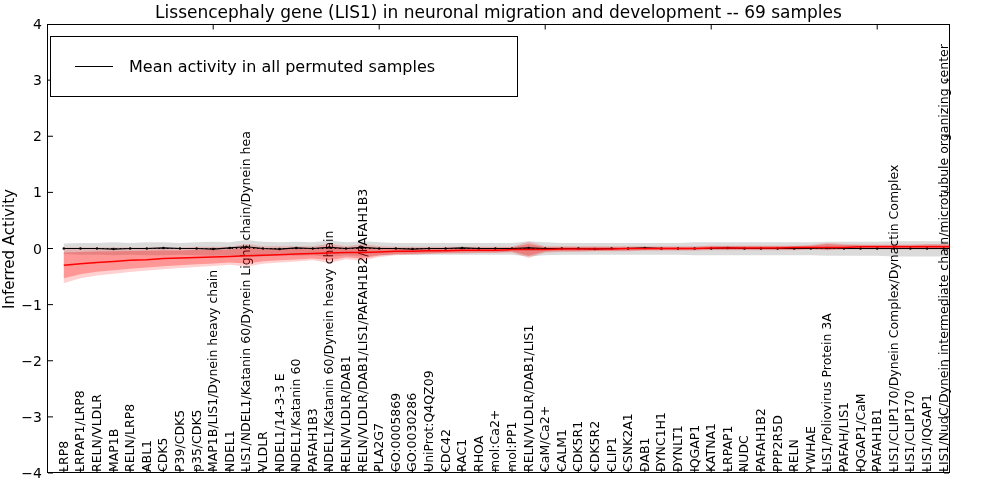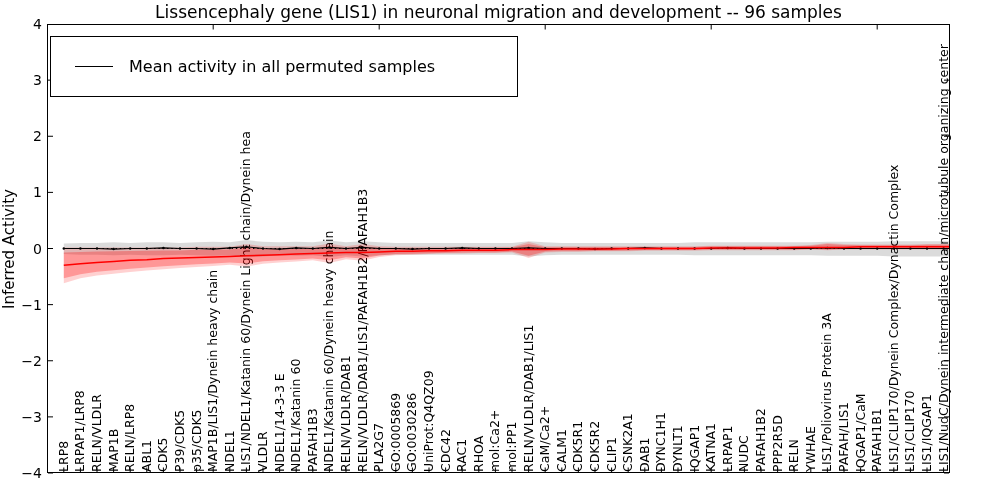--- a/index.html
+++ b/index.html
@@ -17,21 +17,21 @@
           border:1px solid #000;z-index:3;display:flex;flex-direction:column;justify-content:space-around;text-align:center;}
   .legend-row{display:flex;align-items:center;height:28px;}
   .legend-swatch{display:inline-block;width:38px;height:0;border-top:1.6px solid #000;
                  margin-left:24px;margin-right:16px;flex:0 0 auto;}
   .legend-label{font-size:16px;white-space:nowrap;}
 </style>
 </head>
 <body>
 
 <div class="figure">
-  <div class="title">Lissencephaly gene (LIS1) in neuronal migration and development -- 96 samples</div>
+  <div class="title">Lissencephaly gene (LIS1) in neuronal migration and development -- 69 samples</div>
   <div class="ylabel">Inferred Activity</div>
 
   <div id="yticks">
       <div class="ytick" style="top: 15px;">4</div>
       <div class="ytick" style="top: 71.125px;">3</div>
       <div class="ytick" style="top: 127.25px;">2</div>
       <div class="ytick" style="top: 183.375px;">1</div>
       <div class="ytick" style="top: 239.5px;">0</div>
       <div class="ytick" style="top: 295.625px;">−1</div>
       <div class="ytick" style="top: 351.75px;">−2</div>

